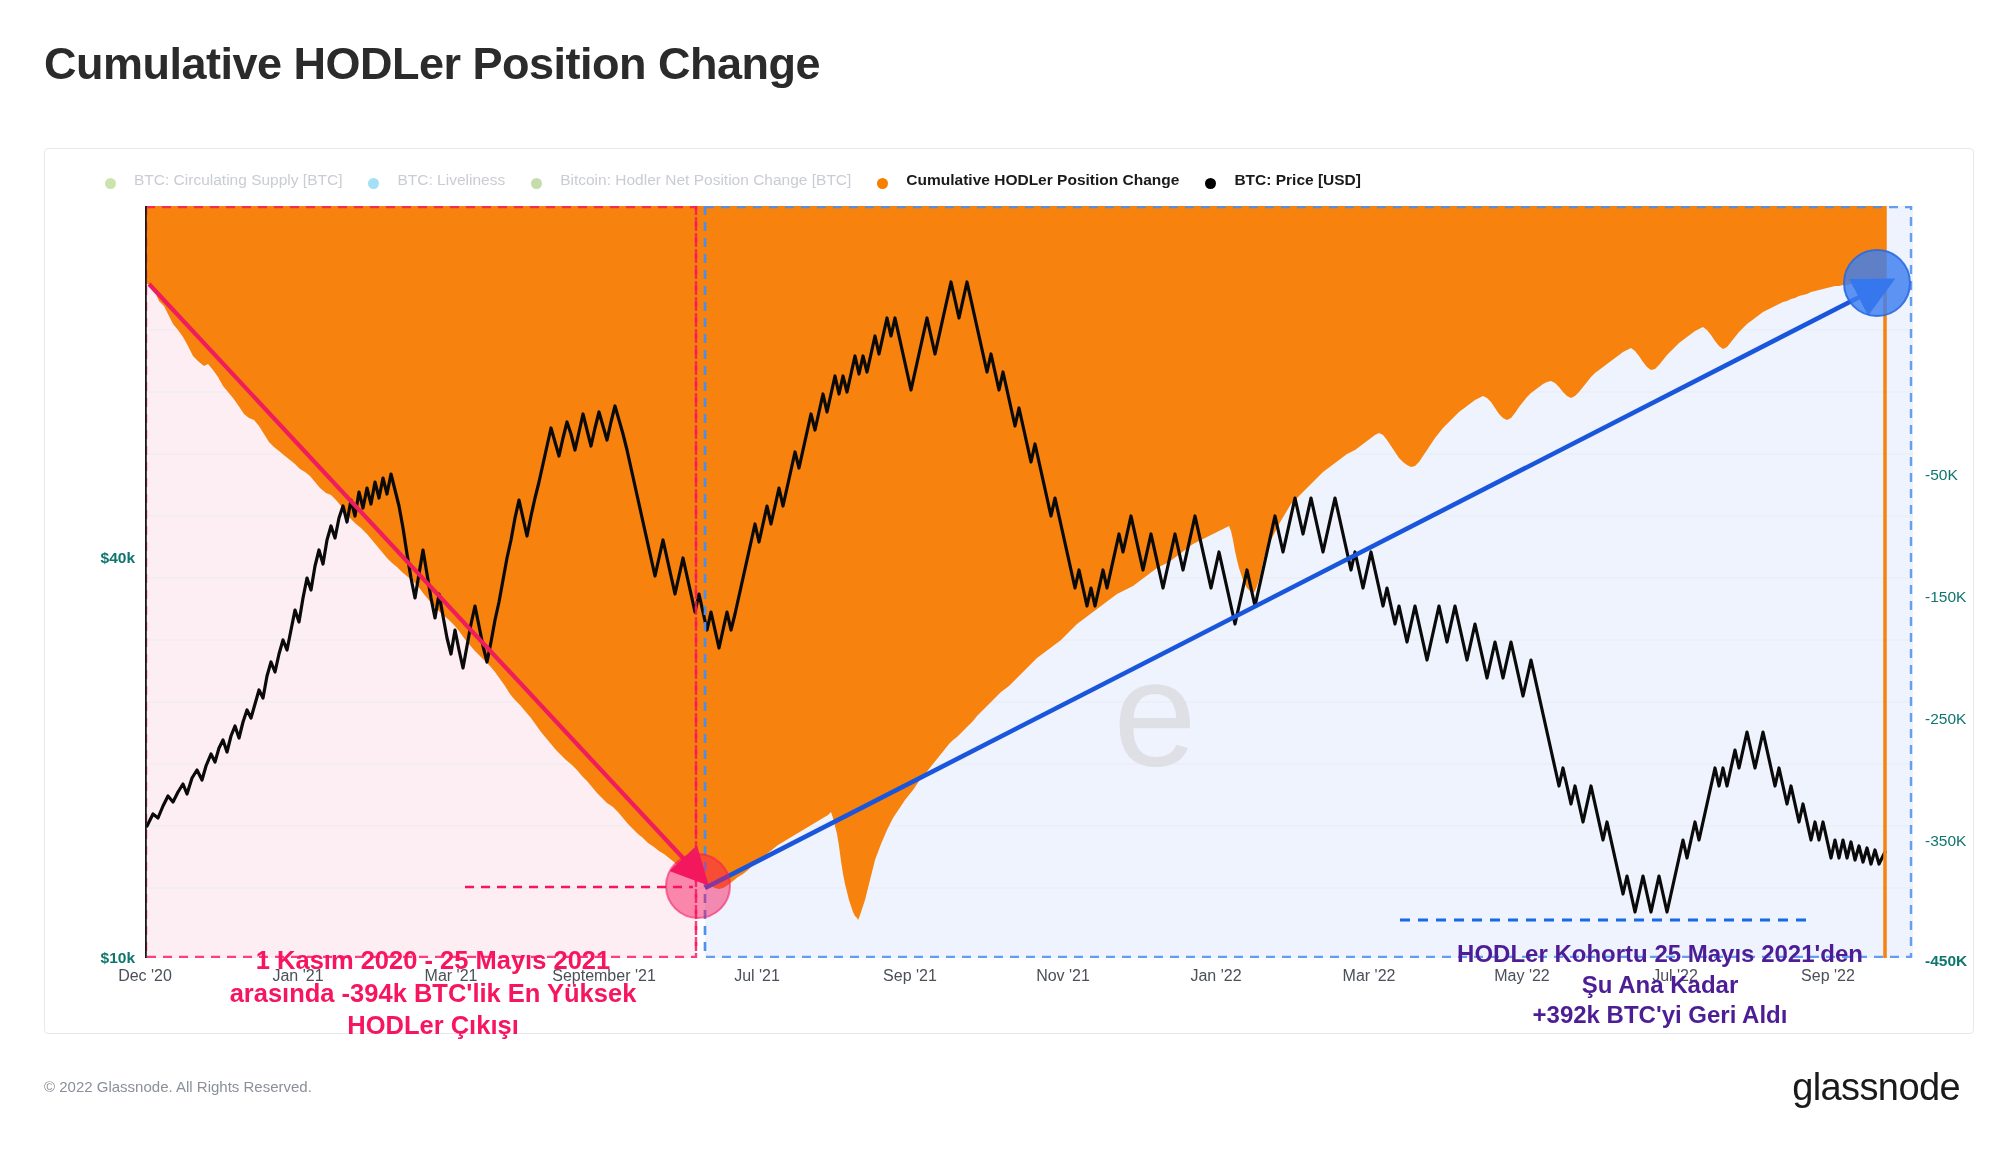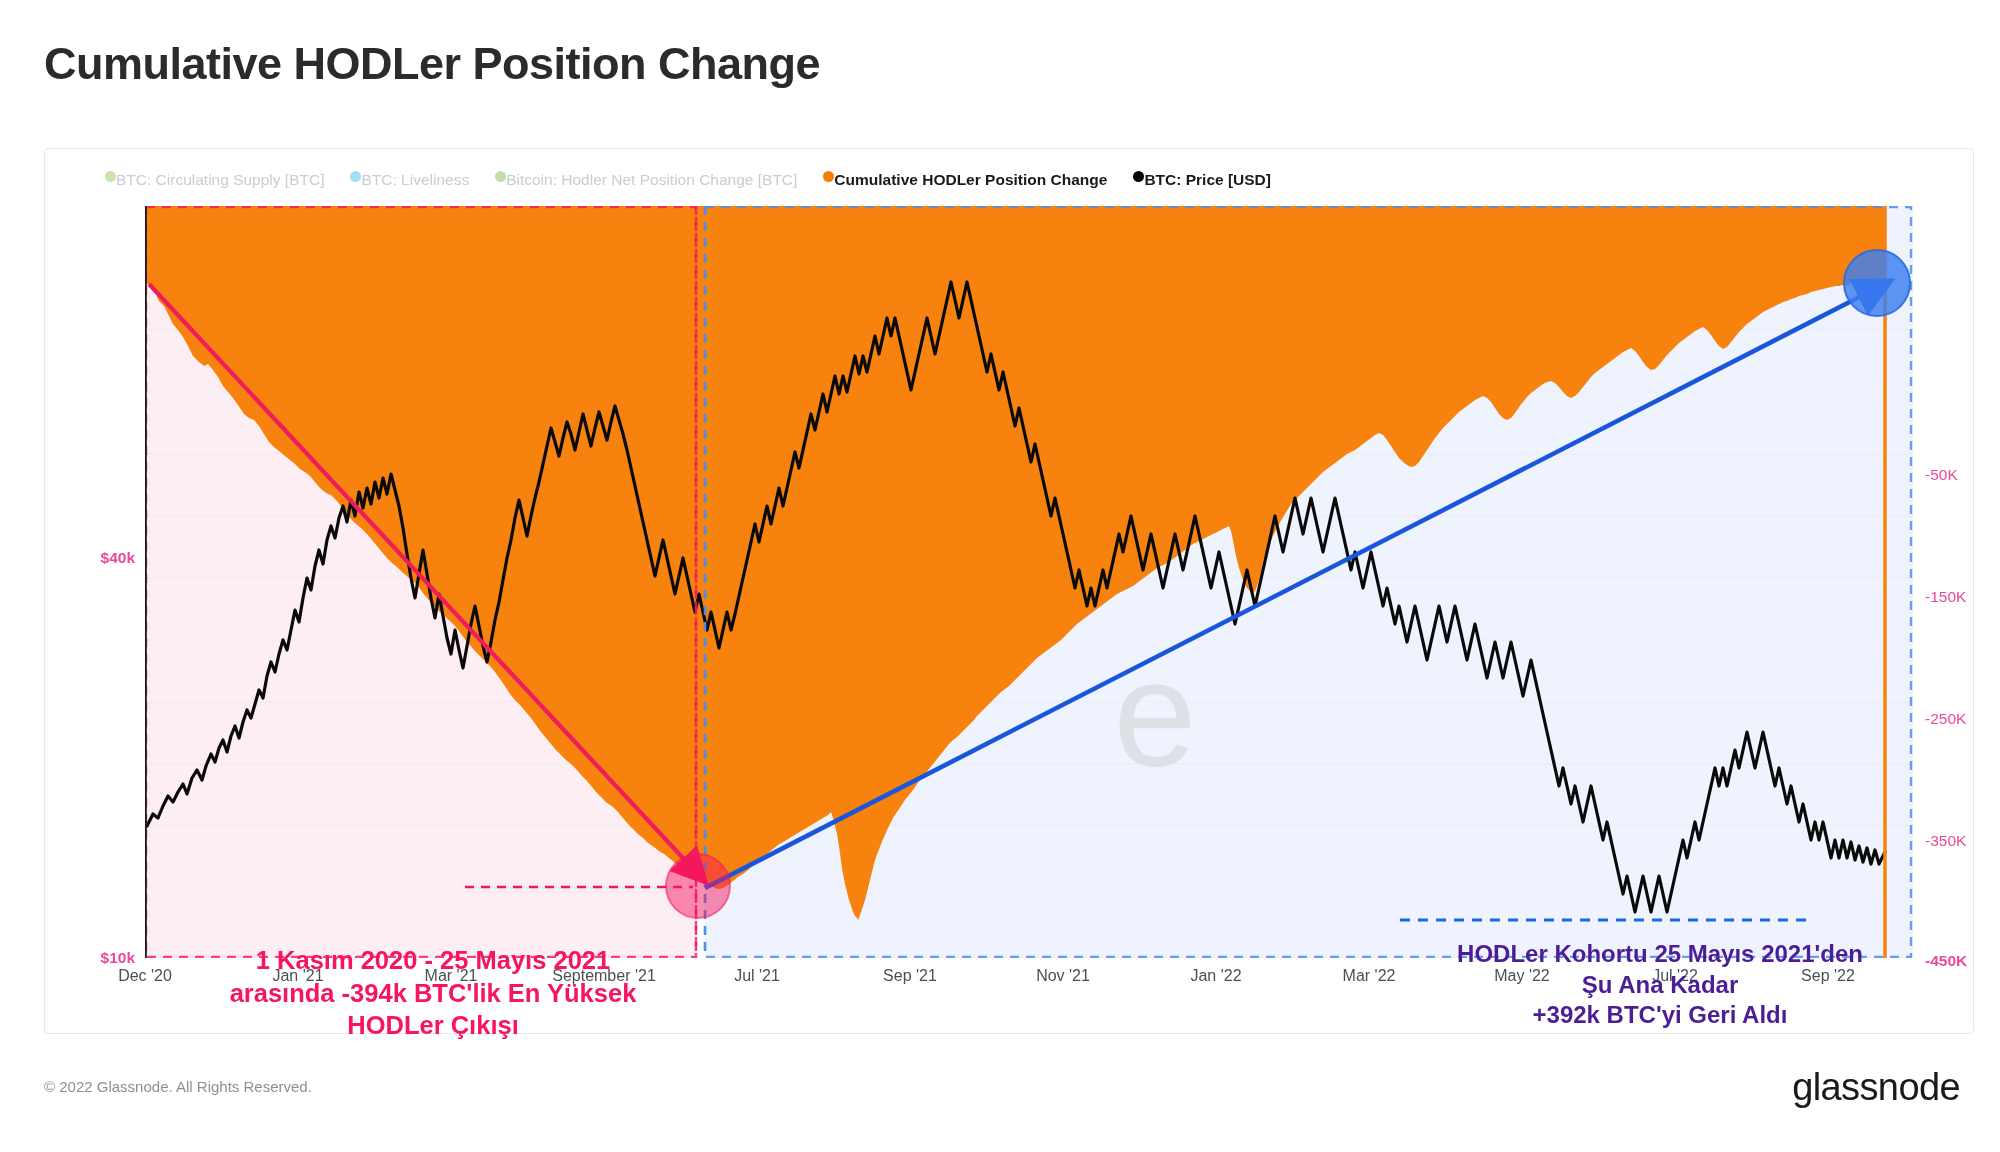--- a/index.html
+++ b/index.html
@@ -43,22 +43,22 @@
     position: absolute;
     left: 60px;
     top: 18px;
     display: flex;
     align-items: center;
     gap: 26px;
     height: 26px;
   }
   .legend-item {
     display: flex;
-    align-items: flex-start;
-    gap: 0;
+    align-items: flex-end;
+    gap: 18px;
     font-size: 15.5px;
     white-space: nowrap;
   }
   .legend-dot {
     width: 11px; height: 11px;
     border-radius: 50%;
     flex: 0 0 auto;
     display: block;
   }
   .legend-label.off { color: #c9ccd2; font-weight: 400; }
@@ -72,21 +72,21 @@
     top: 57px;
     width: 1768px;
     height: 752px;
   }
   #plot-svg { display: block; width: 1768px; height: 752px; }
 
   
   .axis-label {
     position: absolute;
     font-size: 15.5px;
-    color: #ec4899;
+    color: #0f766e;
     white-space: nowrap;
   }
   .y-left  { text-align: right; transform: translateY(-50%); font-weight: bold; }
   .y-right { text-align: left;  transform: translateY(-50%); }
   .x-tick  { transform: translateX(-50%); top: 818px; color: #4a4f58; font-size: 16px; }
 
   
   .annot {
     position: absolute;
     text-align: center;

